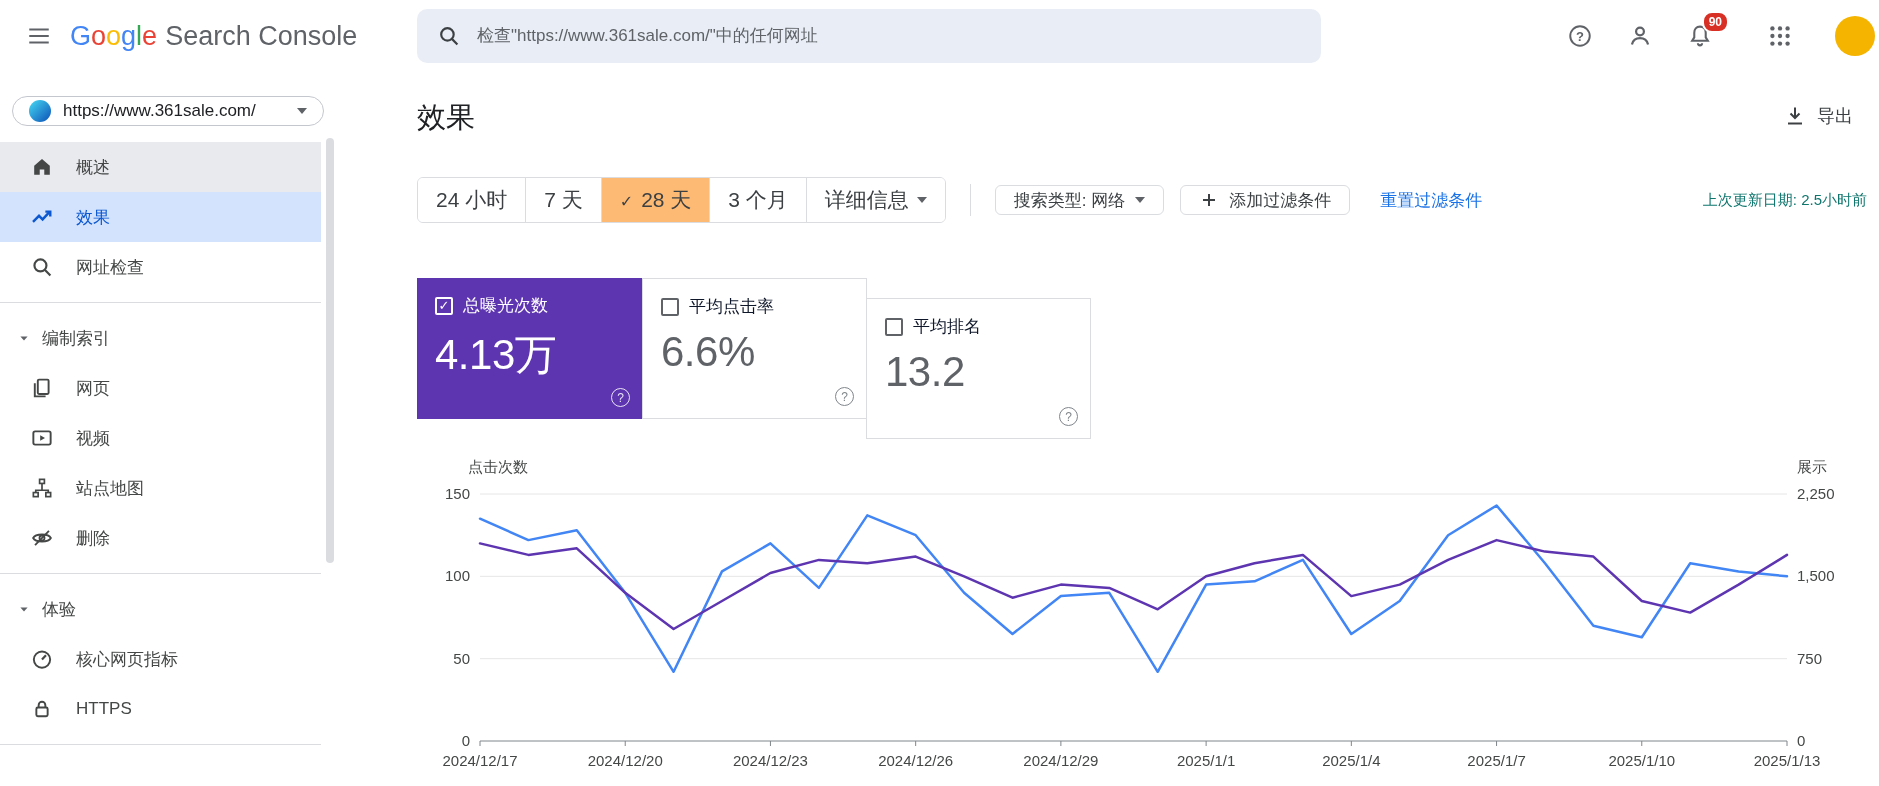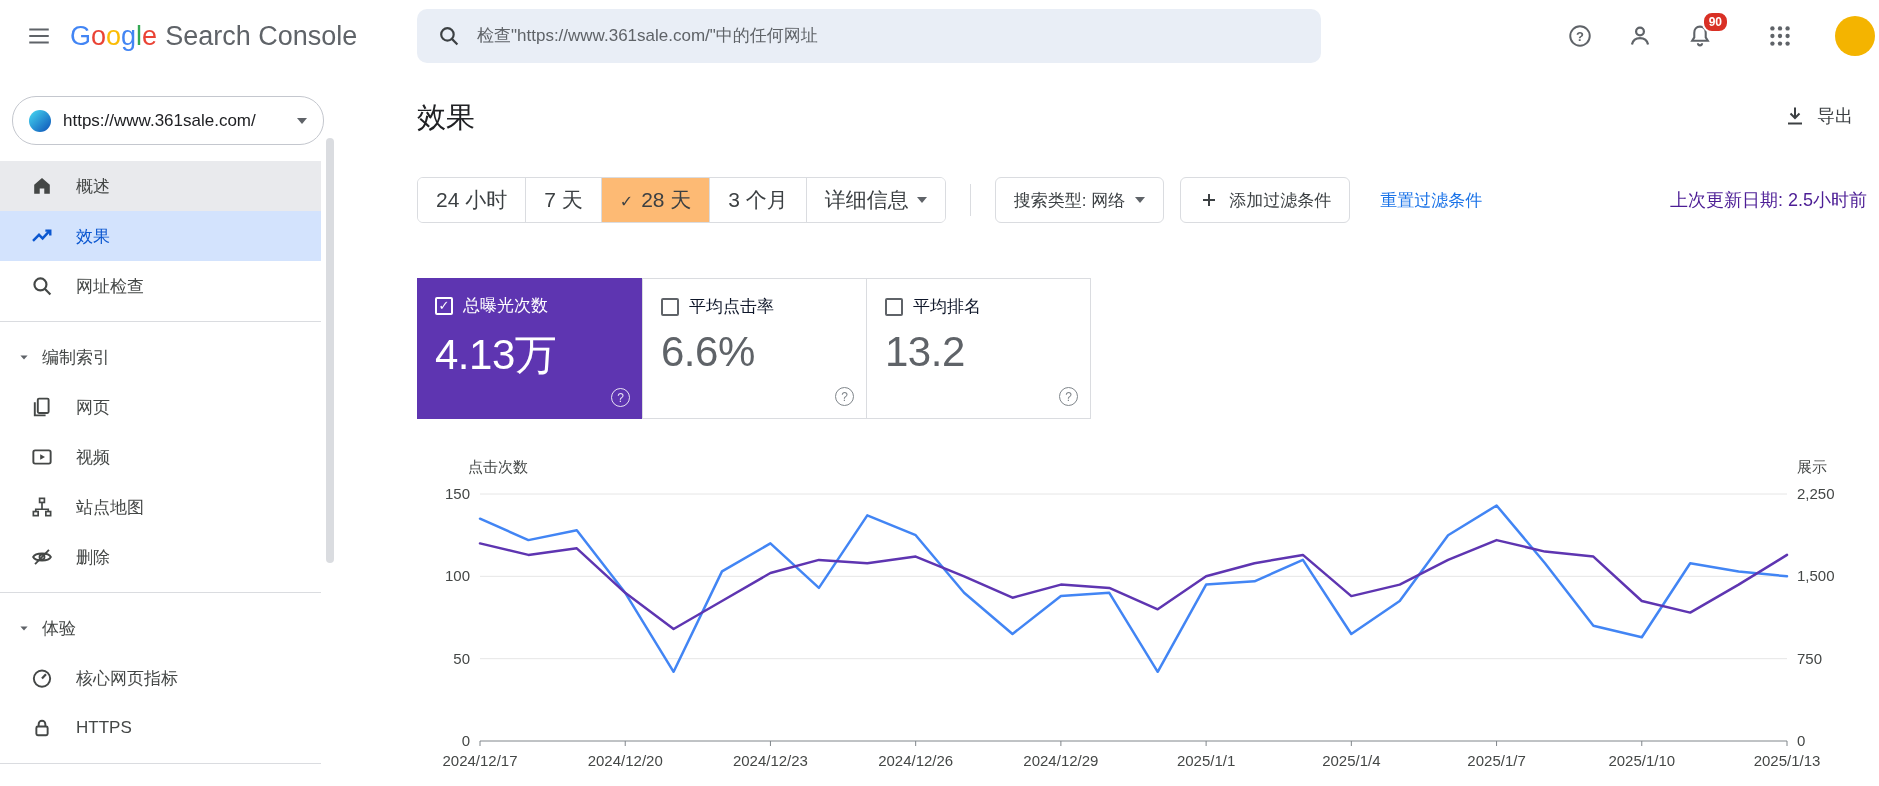--- a/index.html
+++ b/index.html
@@ -21,21 +21,21 @@
   .searchbar input::placeholder { color:#5f6368; opacity:1; }
   .topbar-right { position:absolute; right:0; top:0; height:72px; display:flex; align-items:center; gap:14px; padding-right:4px; }
   .bellwrap { position:relative;text-align:center; }
   .badge { position:absolute; top:-2px; right:-6px; background:#d93025; color:#fff; font-size:12px; font-weight:700;
     line-height:1; padding:3px 5px; border-radius:10px; border:2px solid #fff; }
   .avatar { width:40px; height:40px; border-radius:50%; background:#f4b400; margin-left:18px; flex:none; cursor:pointer; }
   .tri { width:0; height:0; border-left:5px solid transparent; border-right:5px solid transparent; border-top:6px solid #5f6368; flex:none; }
 
   
   .sidebar { position:absolute; top:72px; left:0; width:336px; bottom:0; background:#fff; }
-  .property { margin:24px 12px 0 12px; height:49px; border:1px solid #c4c7ce; border-radius:24px;
+  .property { margin:24px 12px 0 12px; height:30px; border:1px solid #c4c7ce; border-radius:24px;
     display:flex; align-items:center; gap:12px; padding:0 16px; font-size:17px; color:#202124; cursor:pointer; }
   .favicon { width:22px; height:22px; border-radius:50%; background:linear-gradient(135deg,#3ec6ea 15%,#1565c0 85%); flex:none; }
   .prop-url { flex:1; white-space:nowrap; overflow:hidden; }
   nav { margin-top:16px; }
   .nav-item { height:50px; width:321px; display:flex; align-items:center; gap:22px; padding-left:30px;
     font-size:17px; color:#444746; cursor:pointer; }
   .nav-item svg, .nav-section svg { flex:none; }
   .nav-item.hovergray { background:#e9eaed; }
   .nav-item.selected { background:#d3e3fd; color:#0b57d0; font-weight:500; }
   .nav-section { height:50px; width:321px; display:flex; align-items:center; gap:10px; padding-left:16px;
@@ -49,32 +49,32 @@
   .export { position:absolute; right:26px; top:32px; display:flex; align-items:center; gap:10px;
     font-size:18px; color:#3c4043; }
   .filter-row { position:absolute; left:81px; right:12px; top:105px; height:46px; display:flex; align-items:center; }
   .seg-group { display:flex; height:46px; border:1px solid #dadce0; border-radius:6px; overflow:hidden; }
   .seg { display:flex; align-items:center; gap:8px; padding:0 18px; font-size:21px; color:#3c4043;
     background:#fff; border-right:1px solid #dadce0; }
   .seg:last-child { border-right:none; }
   .seg.selected { background:#fdba74; }
   .seg-check::after { content:"✓"; font-size:16px; color:#3c4043; font-weight:700; }
   .vdiv { width:1px; height:32px; background:#dadce0; margin:0 24px; }
-  .chip { display:flex; align-items:center; gap:10px; height:46px; padding:0 18px; border:1px solid #dadce0;
+  .chip { display:flex; align-items:center; gap:10px; height:30px; padding:0 18px; border:1px solid #dadce0;
     border-radius:6px; font-size:17px; color:#3c4043; background:#fff; margin-right:16px; }
   .reset { color:#1a73e8; font-size:17px; font-weight:500; margin-left:14px; cursor:pointer; text-decoration:none; white-space:nowrap; }
-  .updated { margin-left:auto; font-size:18px; color:#4c1d95; white-space:nowrap; }
+  .updated { margin-left:auto; font-size:15px; color:#0f766e; white-space:nowrap; }
 
   
   .cards { position:absolute; left:81px; top:206px; display:flex; }
   .card { width:225px; height:141px; padding:16px 16px 12px 18px; position:relative; cursor:pointer; }
   .card-blue { background:#4285f4; color:#fff; }
   .card-purple { background:#5e35b1; color:#fff; }
   .card-white { background:#fff; border:1px solid #dadce0; }
-  .card-white + .card-white { margin-left:-1px; }
+  .card-white + .card-white { margin-left:-1px;margin-top:20px; }
   .card-top { display:flex; gap:10px; align-items:center; font-size:17px; font-weight:500; }
   .card-white .card-top { color:#0f172a; font-weight:400; }
   .card-value { font-size:42px; margin-top:10px; letter-spacing:-0.5px; }
   .card-white .card-value { color:#5f6368; }
   .cb { width:18px; height:18px; border:2px solid #fff; border-radius:2px; display:flex; align-items:center;
     justify-content:center; font-size:13px; font-weight:700; flex:none; }
   .cb.checked::after { content:"✓"; }
   .card-white .cb { border-color:#5f6368; }
   .qm { position:absolute; right:12px; bottom:12px; width:19px; height:19px; border:1.5px solid rgba(255,255,255,.85);
     border-radius:50%; display:flex; align-items:center; justify-content:center; font-size:12px; color:rgba(255,255,255,.85); }

